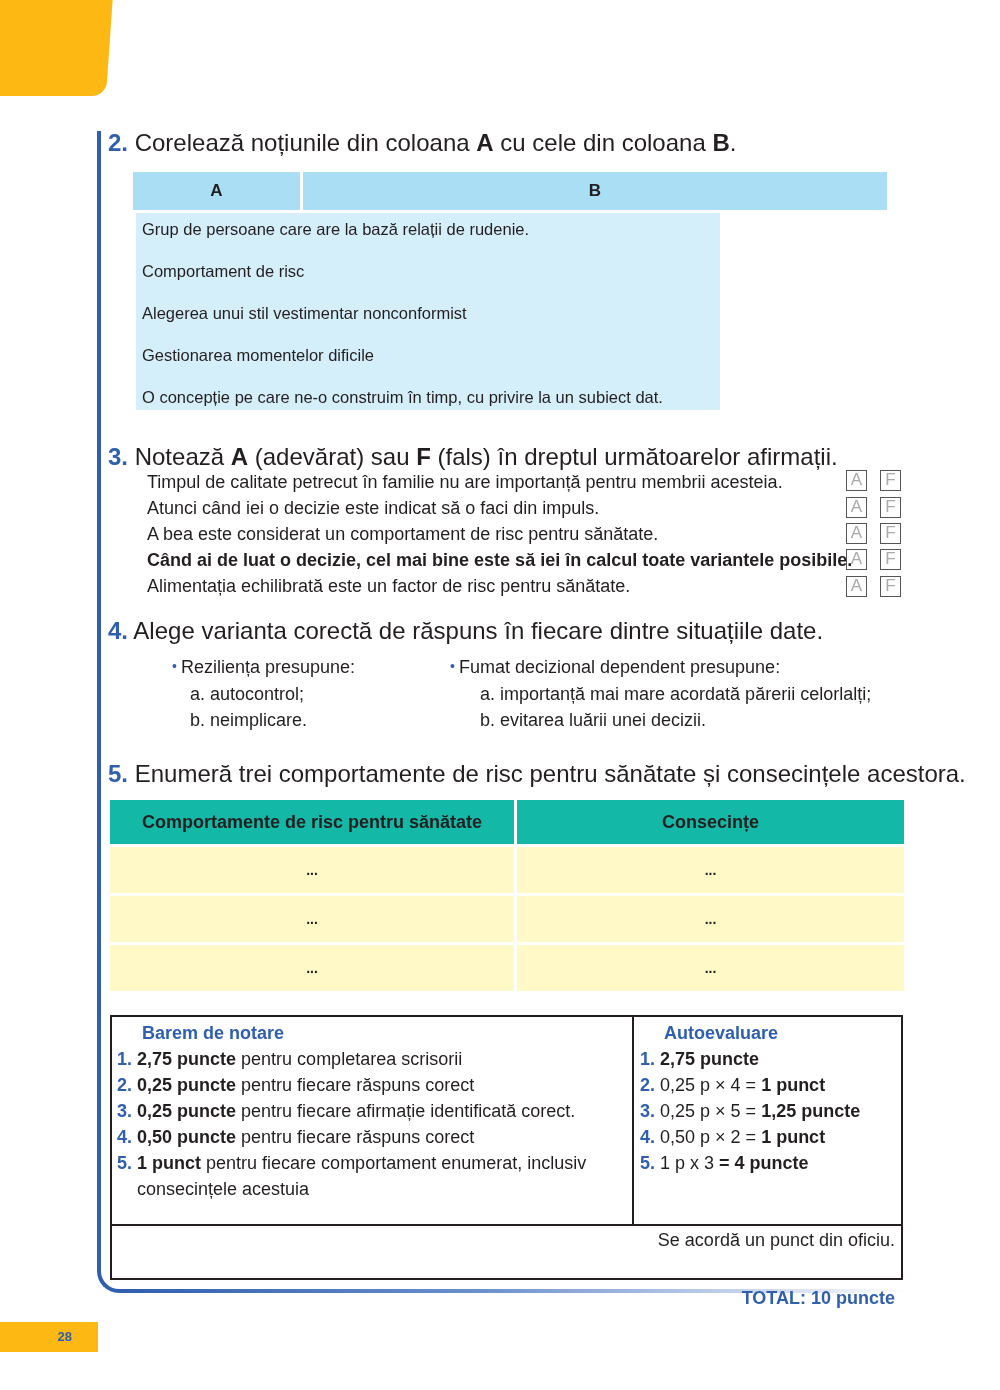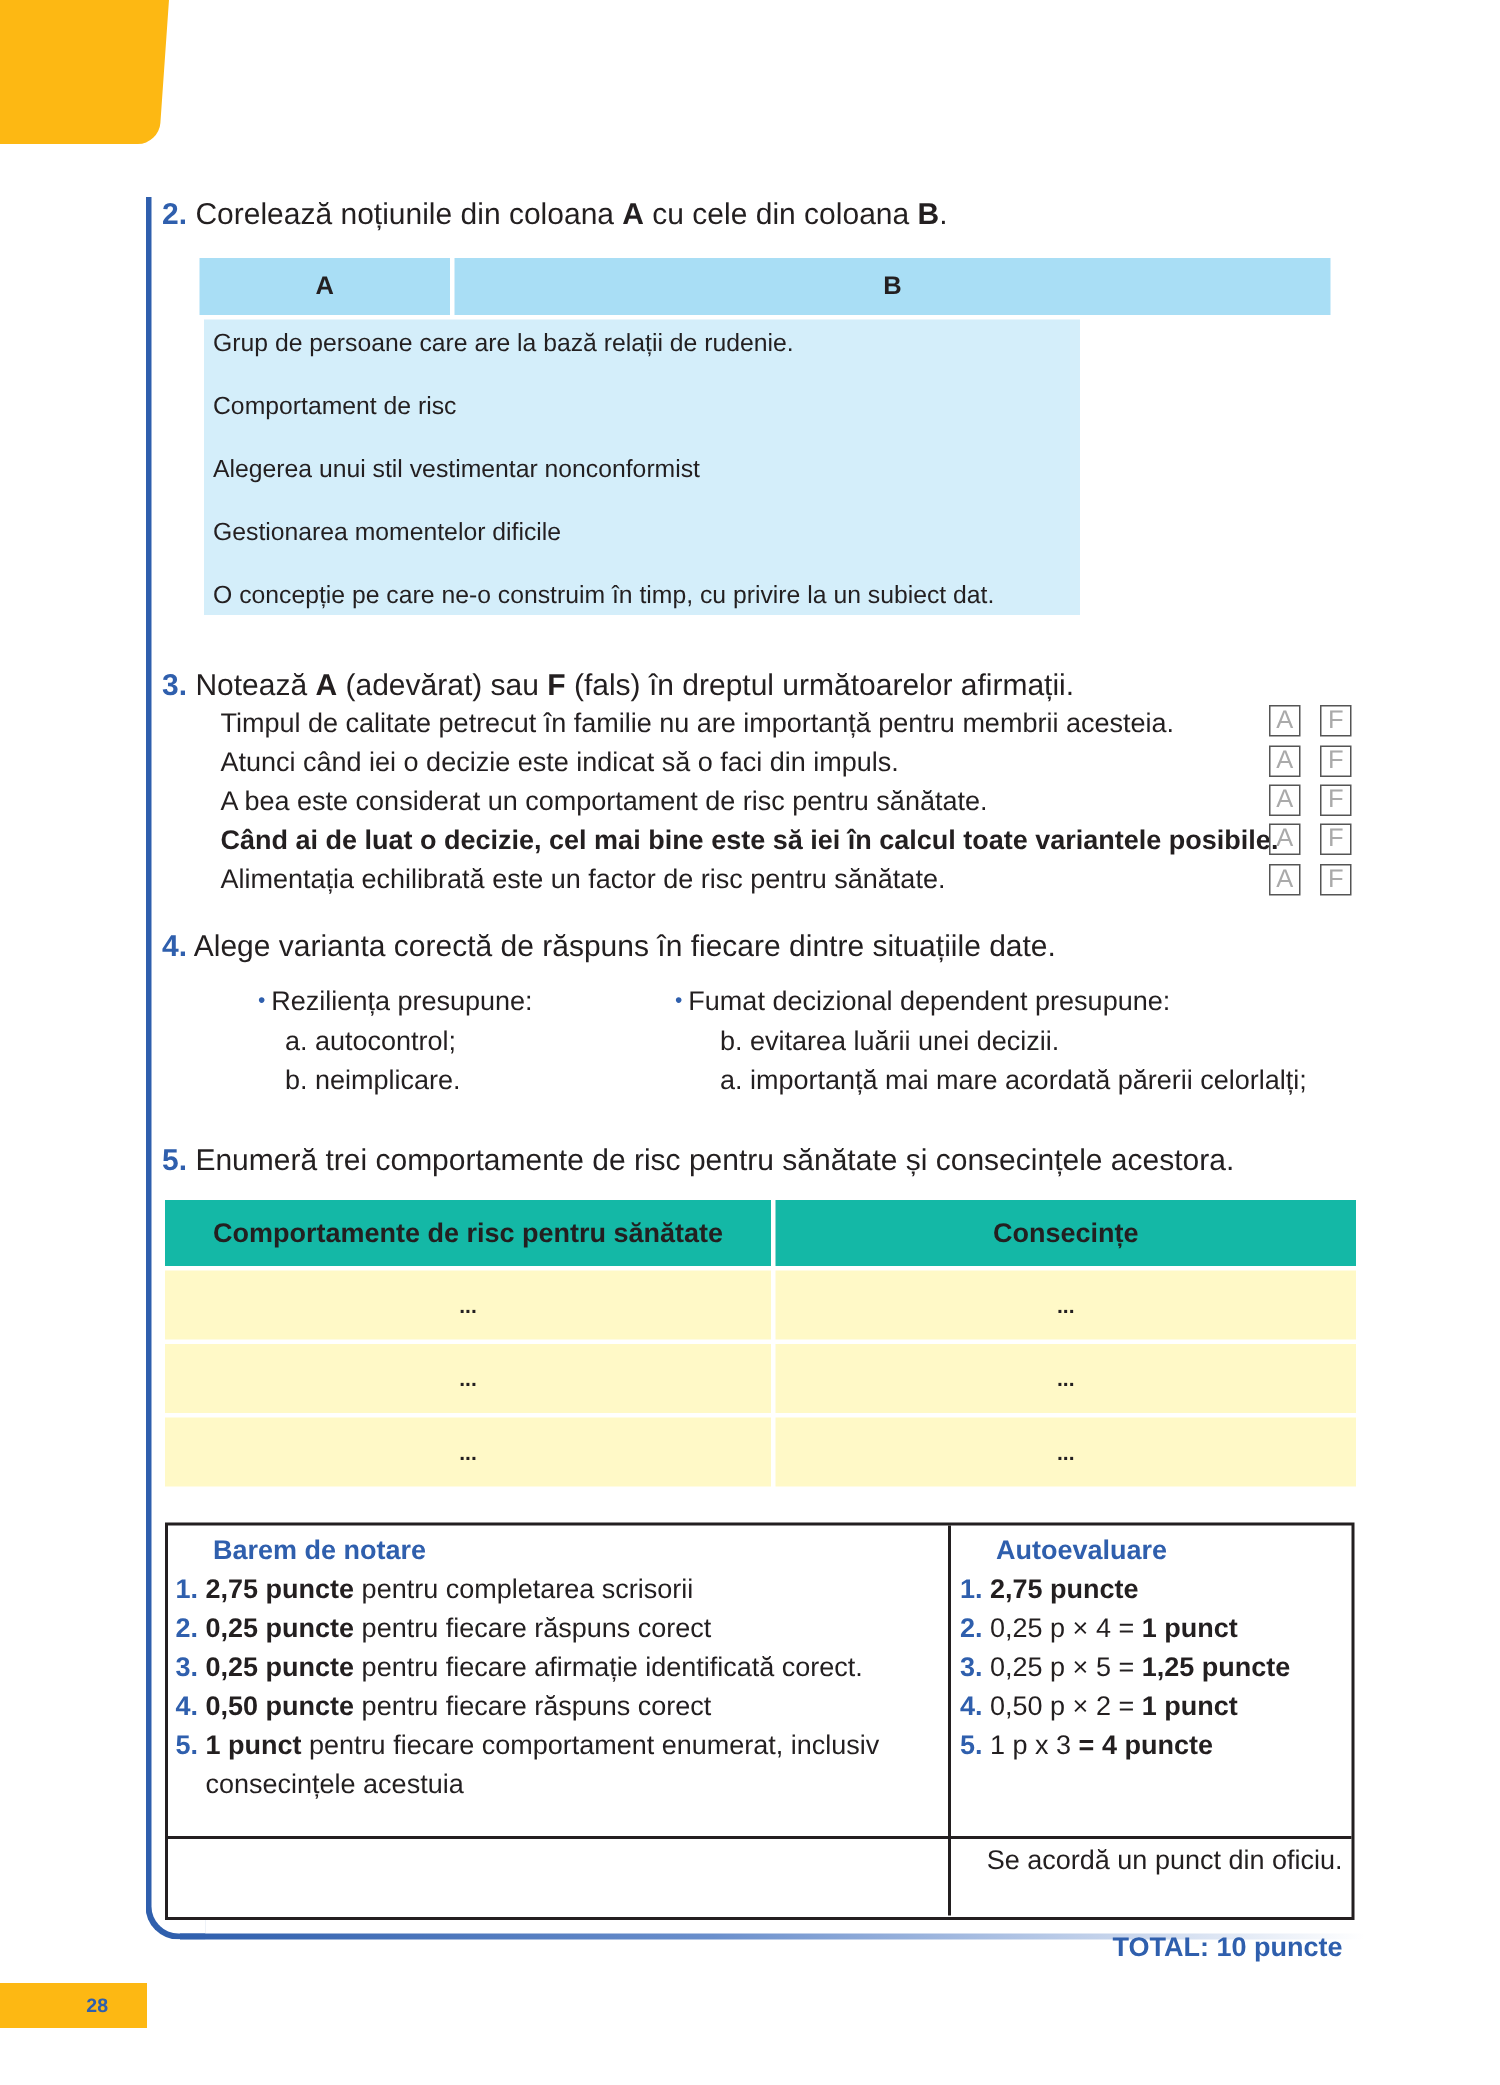--- a/index.html
+++ b/index.html
@@ -17,21 +17,21 @@
     border-left: 4px solid #2f5fad; border-bottom: 4px solid #2f5fad;
     border-bottom-left-radius: 22px;
   }
   .frame-bottom-fade {
     position: absolute; left: 120px; top: 1289px; width: 790px; height: 4px;
     background: linear-gradient(to right, #2f5fad 0%, #6a8fcc 45%, rgba(200,210,235,0) 100%);
   }
 
   .num { color: #2f5fad; font-weight: bold; }
 
-  .q-title { position: absolute; left: 108px; font-size: 20px; line-height: 24px; }
+  .q-title { position: absolute; left: 108px; font-size: 24px; line-height: 24px; }
 
   
   .t2 { position: absolute; left: 133px; top: 172px; width: 754px; }
   .t2-head { display: flex; height: 38px; }
   .t2-head div { background: #a9def5; display: flex; align-items: center; justify-content: center; font-weight: bold; font-size: 17px; }
   .t2-head .ca { width: 167px; }
   .t2-head .cb { width: 584px; margin-left: 3px; }
   .t2-body { display: flex; margin-top: 3px; height: 197px; }
   .t2-body .ca { width: 167px; background: #d4eefa; position: relative; }
   .t2-body .cb { width: 584px; margin-left: 3px; background: #d4eefa; position: relative; }
@@ -55,21 +55,21 @@
   .t5-row > div { display: flex; align-items: center; justify-content: center; }
   .t5-row .c1 { width: 404px; }
   .t5-row .c2 { width: 387px; margin-left: 3px; }
   .t5-head { height: 44px; }
   .t5-head > div { background: #14b8a6; font-weight: bold; font-size: 18px; }
   .t5-data { height: 46px; margin-top: 3px; }
   .t5-data > div { background: #fff9c7; font-size: 14px; font-weight: bold; }
 
   
   .barem { position: absolute; left: 110px; top: 1015px; width: 793px; height: 265px; border: 2px solid #231f20; }
-  .barem-left { position: absolute; left: 0; top: 0; width: 522px; height: 260px; border-right: 2px solid #231f20; }
+  .barem-left { position: absolute; left: 0; top: 0; width: 522px; height: 207px; border-right: 2px solid #231f20; }
   .barem-right { position: absolute; left: 522px; top: 0; width: 267px; height: 207px; }
   .barem-bottom { position: absolute; left: 0; top: 207px; width: 789px; height: 54px; border-top: 2px solid #231f20; }
   .barem-title { color: #2f5fad; font-weight: bold; font-size: 18px; line-height: 26px; }
   .barem-line { font-size: 18px; line-height: 26px; white-space: nowrap; }
   .b { font-weight: bold; }
   .total-line { text-align: right; font-size: 18px; line-height: 25px; padding-right: 6px; margin-top: 33px; }
   .total-strong { color: #2f5fad; font-weight: bold; }
 
   .page-num-box {
     position: absolute; left: 0; top: 1322px; width: 98px; height: 30px; background: #fdb813;
@@ -132,22 +132,22 @@
 </div>
 
 <div class="q4-col" style="left:172px; top:654px;">
   <div><span class="bullet">•</span><span>Reziliența presupune:</span></div>
   <div class="q4-opt">a. autocontrol;</div>
   <div class="q4-opt">b. neimplicare.</div>
 </div>
 
 <div class="q4-col" style="left:450px; top:654px;">
   <div><span class="bullet">•</span><span>Fumat decizional dependent presupune:</span></div>
+  <div class="q4-opt" style="padding-left:30px;">a. importanță mai mare acordată părerii celorlalți;</div>
   <div class="q4-opt" style="padding-left:30px;">b. evitarea luării unei decizii.</div>
-  <div class="q4-opt" style="padding-left:30px;">a. importanță mai mare acordată părerii celorlalți;</div>
 </div>
 
 <div class="q-title" style="top:762px;">
   <span class="num">5.</span>
   <span>Enumeră trei comportamente de risc pentru sănătate și consecințele acestora.</span>
 </div>
 
 <div class="t5">
   <div class="t5-row t5-head">
     <div class="c1">Comportamente de risc pentru sănătate</div>

